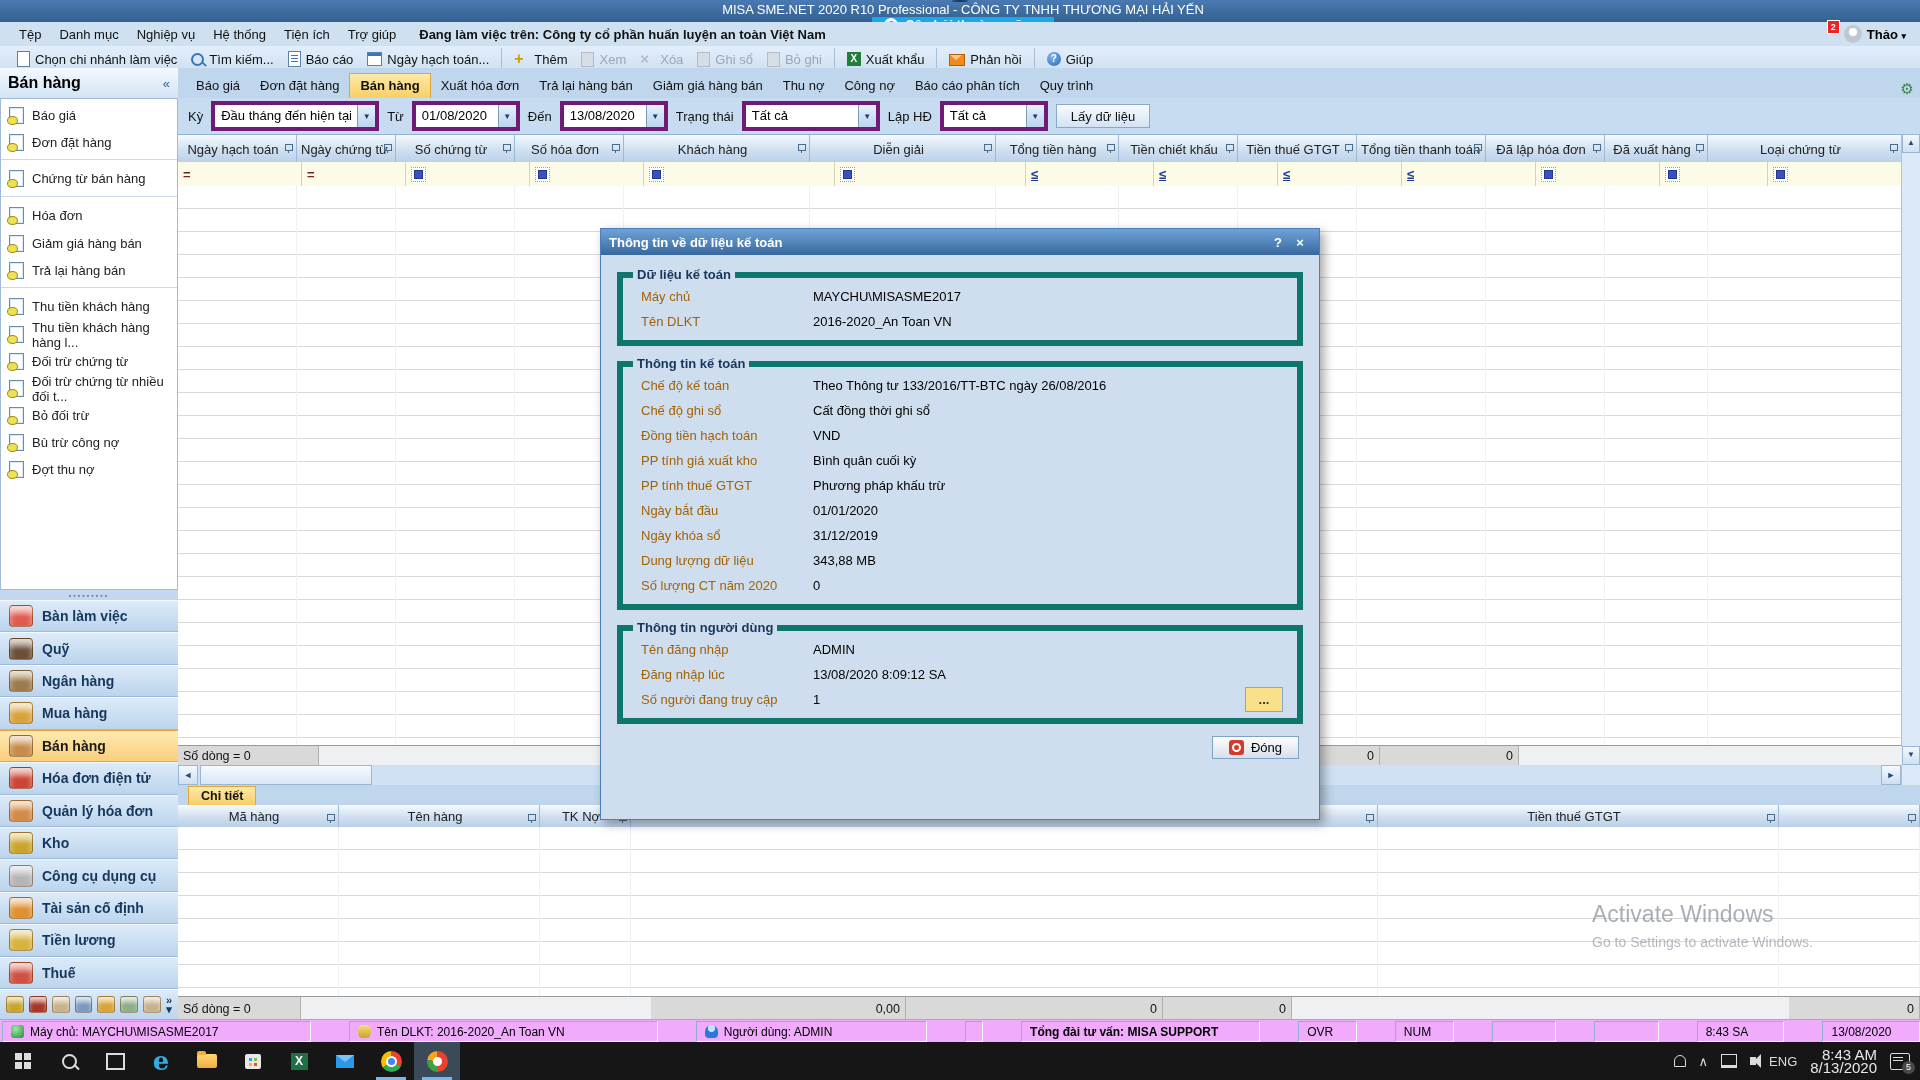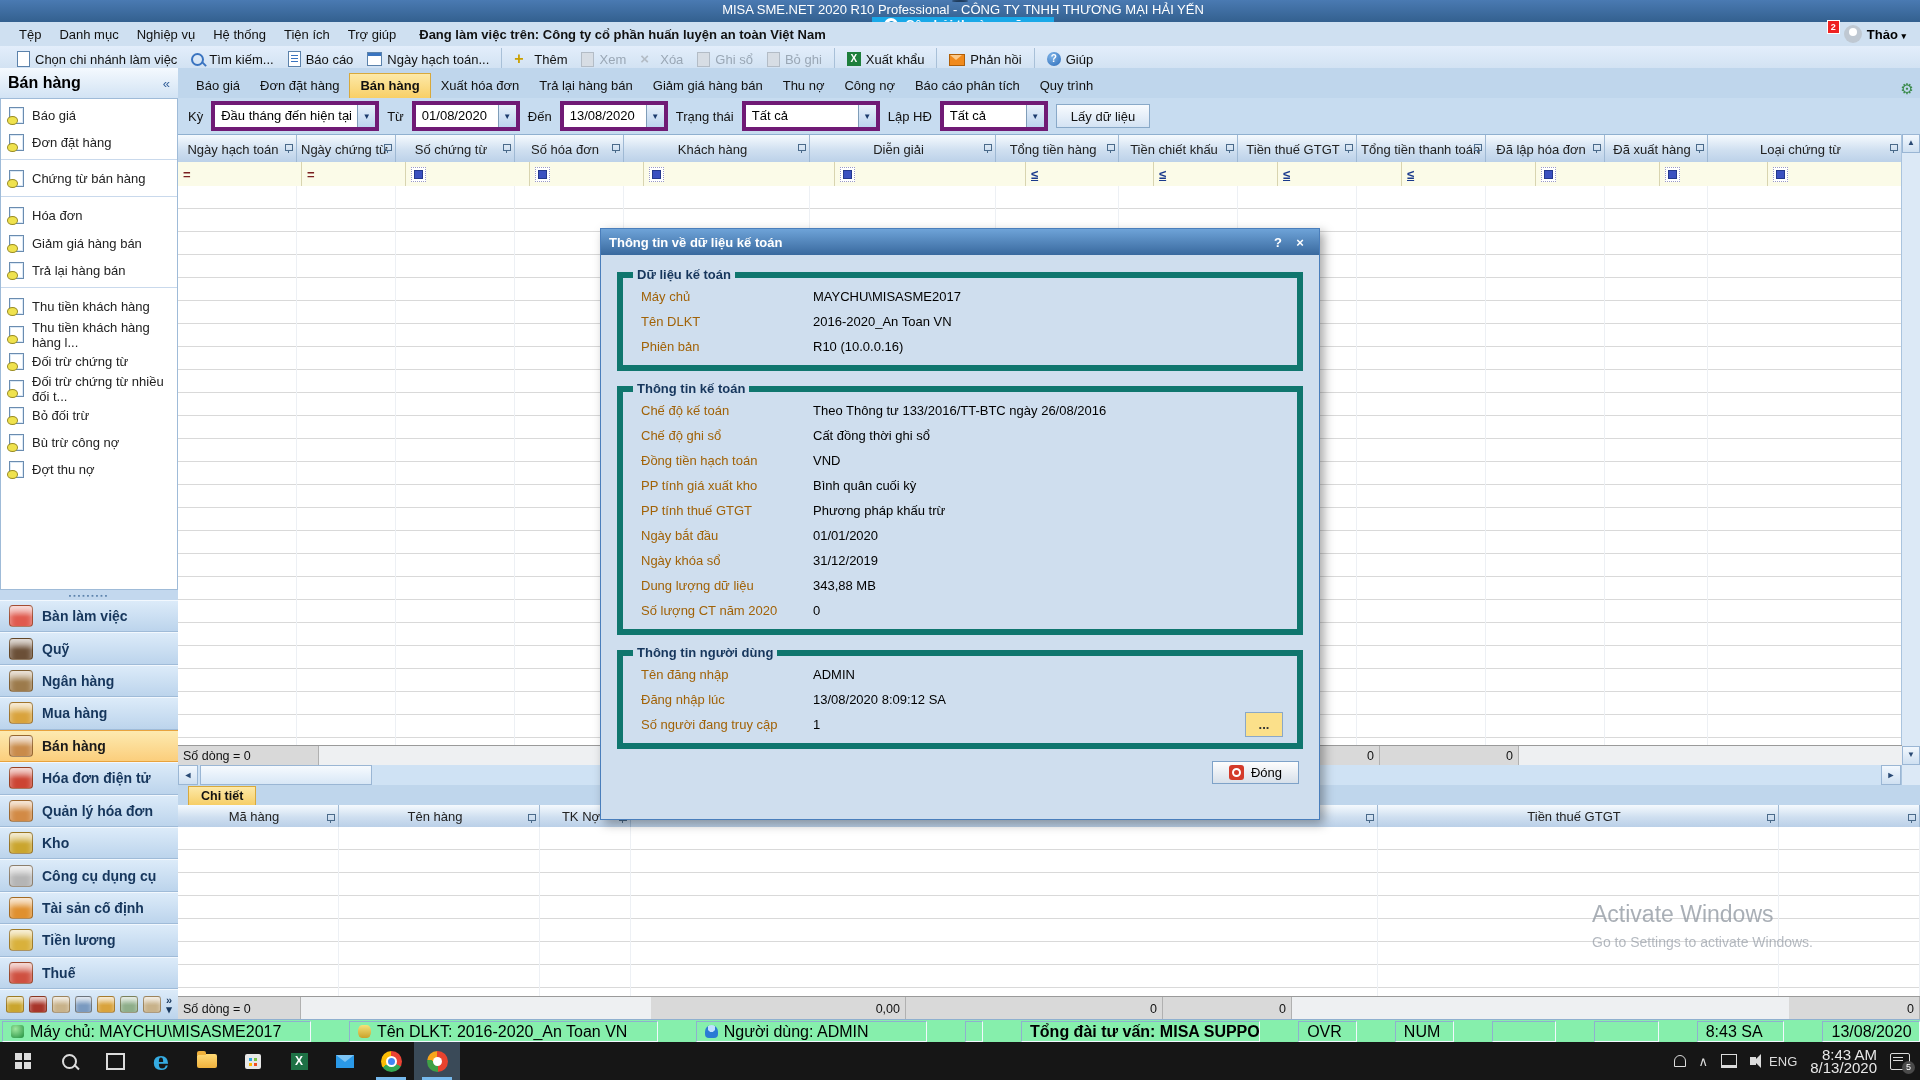--- a/index.html
+++ b/index.html
@@ -177,22 +177,22 @@
   .more-btn{display:none;}
   .more-btn.show{display:flex;position:absolute;right:4px;top:0;width:36px;height:23px;background:#fbe08a;
     border:1px solid #8aa8c8;align-items:center;justify-content:center;cursor:pointer;font-weight:bold;color:#333;}
   .dfoot{display:flex;justify-content:flex-end;padding:2px 4px 0;}
   .btn-close{display:flex;align-items:center;gap:7px;padding:3px 16px;background:linear-gradient(#fdfdfd,#d7e0ea);
     border:1px solid #7ea2c8;cursor:pointer;font-family:inherit;font-size:13px;color:#000;}
   .close-ic{width:15px;height:15px;background:#d43b2a;border-radius:3px;position:relative;}
   .close-ic::after{content:"";position:absolute;inset:3px;border:2px solid #fff;border-radius:50%;}
 
   
-  .statusbar{position:absolute;left:0;top:1019px;right:0;height:23px;background:#86efac;
-    border-top:1px solid #8fb0cf;display:flex;align-items:stretch;font-size:16px;gap:36px;}
+  .statusbar{position:absolute;left:0;top:1019px;right:0;height:23px;background:#f0abfc;
+    border-top:1px solid #8fb0cf;display:flex;align-items:stretch;font-size:12px;gap:36px;}
   .seg{display:flex;align-items:center;gap:6px;padding:0 8px;border:1px solid;border-color:#8fb0cf #f2f8fe #f2f8fe #8fb0cf;
     margin:1px 0 1px 2px;white-space:nowrap;overflow:hidden;}
   .seg.grow{flex:1;}
   .seg.bold{font-weight:bold;}
   .st-ic{width:13px;height:13px;border-radius:3px;flex:0 0 auto;}
   .st-server{background:radial-gradient(circle at 35% 30%,#9fe89f,#1f8f3f);}
   .st-db{background:linear-gradient(#f5e27a,#caa22a);border-radius:4px/6px;}
   .st-user{background:radial-gradient(circle at 50% 25%,#bfe0ff 30%,#2a7ad4 34%);border-radius:50% 50% 30% 30%;}
 
   
@@ -910,25 +910,20 @@
               <span class="dvalue">MAYCHU\MISASME2017</span>
 
             </div>
 
             <div class="drow">
               <span class="dlabel">Tên DLKT</span>
               <span class="dvalue">2016-2020_An Toan VN</span>
 
             </div>
 
-            <div class="drow">
-              <span class="dlabel">Phiên bản</span>
-              <span class="dvalue">R10 (10.0.0.16)</span>
-
-            </div>
 
         </fieldset>
 
         <fieldset class="dsec">
           <legend>Thông tin kế toán</legend>
 
             <div class="drow">
               <span class="dlabel">Chế độ kế toán</span>
               <span class="dvalue">Theo Thông tư 133/2016/TT-BTC ngày 26/08/2016</span>
 

